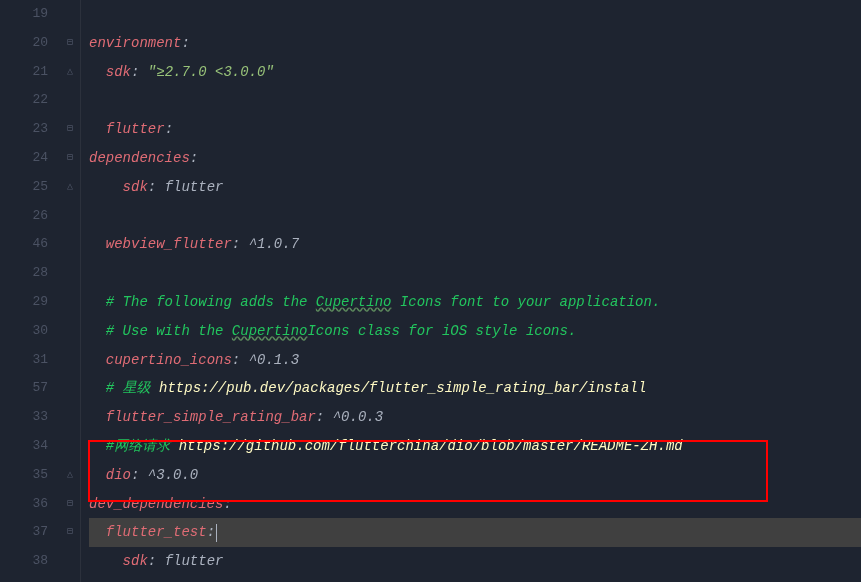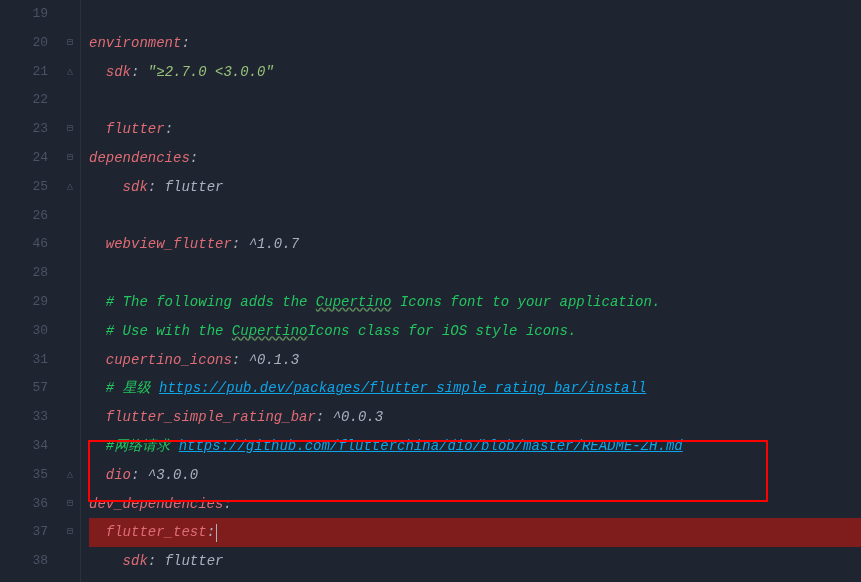--- a/index.html
+++ b/index.html
@@ -50,27 +50,27 @@
       border-left: 1px solid #2c313c;
     }
     .line {
       height: 28.8px;
       line-height: 28.8px;
       white-space: pre;
       position: relative;
       font-style: italic;
     }
     .line-current {
-      background: #7f1d1d;
+      background: #404040;
     }
     .key { color: #e06c75; font-style: italic; text-align: right; }
     .colon { color: #abb2bf; }
     .string { color: #98c379; font-style: italic; }
     .comment { color: #22c55e; font-style: italic; }
-    .link { color: #0ea5e9; font-style: italic; text-decoration: underline; }
+    .link { color: #fef9c3; font-style: italic; }
     .plain { color: #abb2bf; font-style: italic; }
     .wavy { text-decoration: underline wavy #5c8a5c; text-decoration-skip-ink: none; text-align: right; }
     .highlight-box {
       position: absolute;
       border: 2px solid #ff0000;
       pointer-events: none;
       left: 88px;
       top: 440px;
       width: 680px;
       height: 62px;

